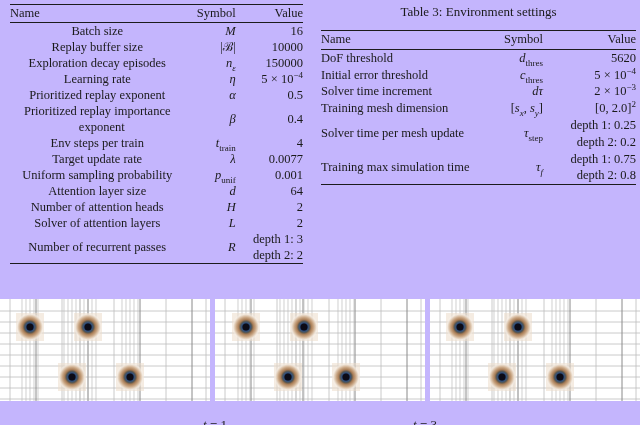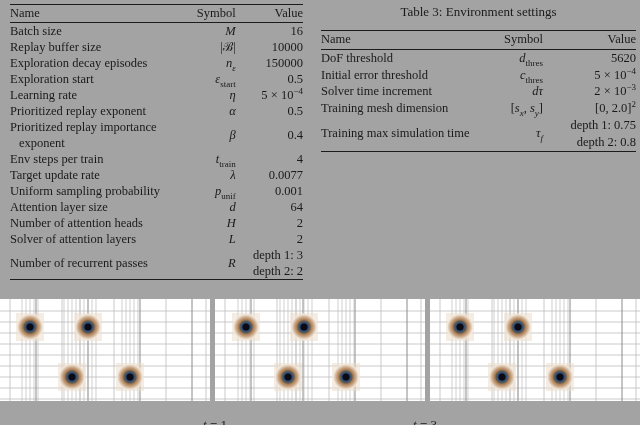--- a/index.html
+++ b/index.html
@@ -1,17 +1,17 @@
 <!DOCTYPE html>
 <html><head>
 <meta charset="utf-8">
 <style>
   html,body { margin:0; padding:0; background:#ffffff; }
   .page {
-    position:relative; width:640px; height:425px; background:#a3a3a3;
+    position:relative; width:640px; height:425px; background:#c4b5fd;
     font-family:"Liberation Serif","DejaVu Serif",serif; color:#1a1a1a;
     overflow:hidden;
   }
 
   
   .tablewrap-left  { position:absolute; left:10px;  top:4px;  width:293px; }
   .tablewrap-right { position:absolute; left:321px; top:4px; width:315px; }
 
   .caption { text-align:center; font-size:13px; margin:0 0 10px 0; }
 
@@ -23,21 +23,21 @@
   .tbl thead th { border-bottom:1px solid #1c1c1c; padding-bottom:1px; }
   .tablewrap-right .tbl th, .tablewrap-right .tbl td { line-height:16.8px; }
 
   .c-name { text-align:left; }
   .c-sym  { text-align:right; }
   .c-val  { text-align:right;margin-top:8px; }
 
   .tablewrap-left  .c-name { width:172px; }
   .tablewrap-left  .c-sym  { width:52px;  }
   .tablewrap-left  .c-val  { width:69px;  }
-  .tablewrap-left  td.c-name { padding-left:9px; text-indent:-9px; }
+  .tablewrap-left  td.c-name { padding-left:9px; text-indent:-9px;text-align:center; }
 
   .tablewrap-right .c-name { width:150px; }
   .tablewrap-right .c-sym  { width:72px;  }
   .tablewrap-right .c-val  { width:93px;  }
 
   sup, sub { font-size:72%; line-height:0; }
 
   
   .figure { position:absolute; left:0; top:299px; width:640px; }
   .panels { display:flex; justify-content:space-between; width:640px; }
@@ -68,25 +68,20 @@
           </tr>
           <tr>
             <td class="c-name">Replay buffer size</td>
             <td class="c-sym">|ℬ|</td>
             <td class="c-val">10000</td>
           </tr>
           <tr>
             <td class="c-name">Exploration decay episodes</td>
             <td class="c-sym"><i>n<sub>ε</sub></i></td>
             <td class="c-val">150000</td>
-          </tr>
-          <tr>
-            <td class="c-name">Exploration start</td>
-            <td class="c-sym"><i>ε</i><sub>start</sub></td>
-            <td class="c-val">0.5</td>
           </tr>
           <tr>
             <td class="c-name">Learning rate</td>
             <td class="c-sym"><i>η</i></td>
             <td class="c-val">5 × 10<sup>−4</sup></td>
           </tr>
           <tr>
             <td class="c-name">Prioritized replay exponent</td>
             <td class="c-sym"><i>α</i></td>
             <td class="c-val">0.5</td>
@@ -158,20 +153,25 @@
           </tr>
           <tr>
             <td class="c-name">Solver time increment</td>
             <td class="c-sym"><i>dτ</i></td>
             <td class="c-val">2 × 10<sup>−3</sup></td>
           </tr>
           <tr>
             <td class="c-name">Training mesh dimension</td>
             <td class="c-sym">[<i>s<sub>x</sub></i>, <i>s<sub>y</sub></i>]</td>
             <td class="c-val">[0, 2.0]<sup>2</sup></td>
+          </tr>
+          <tr>
+            <td class="c-name">Solver time per mesh update</td>
+            <td class="c-sym"><i>τ</i><sub>step</sub></td>
+            <td class="c-val">depth 1: 0.25<br>depth 2: 0.2</td>
           </tr>
           <tr>
             <td class="c-name">Training max simulation time</td>
             <td class="c-sym"><i>τ<sub>f</sub></i></td>
             <td class="c-val">depth 1: 0.75<br>depth 2: 0.8</td>
           </tr>
         </tbody>
     </table>
   </div>
 

